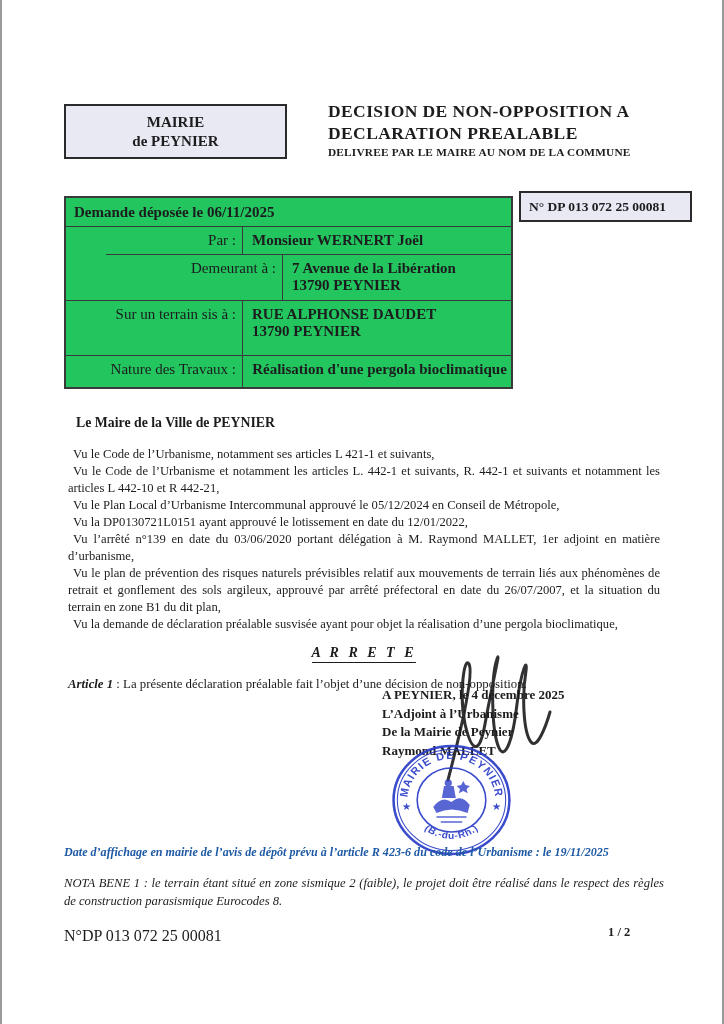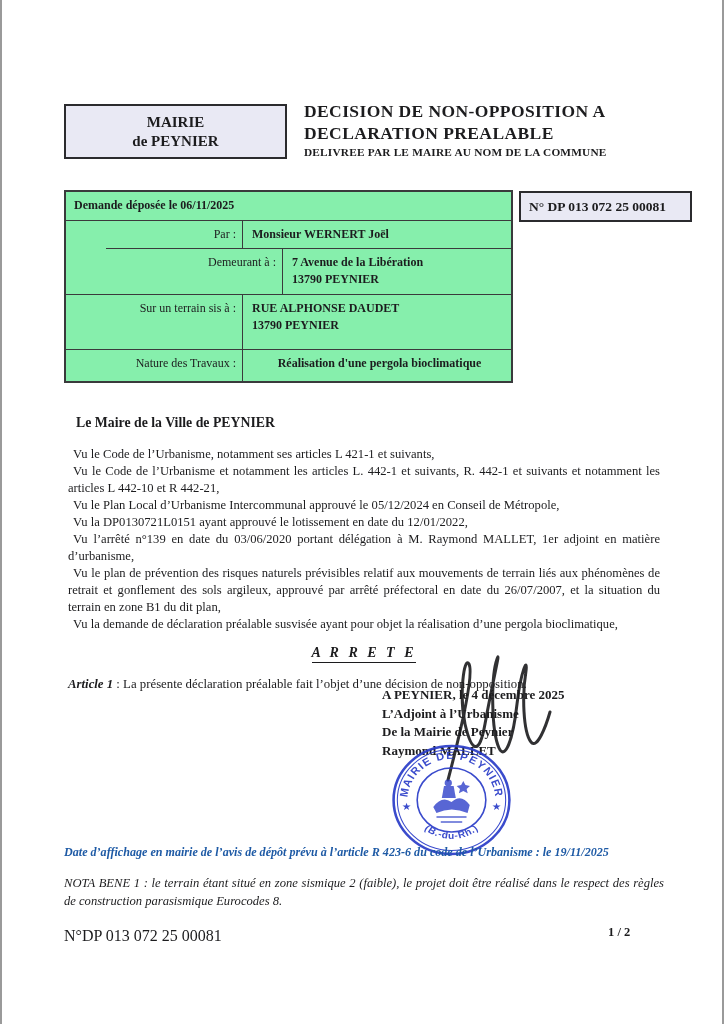--- a/index.html
+++ b/index.html
@@ -9,31 +9,31 @@
     background:#ffffff; overflow:hidden;
     font-family:"Liberation Serif", serif; color:#1c1c1e;
   }
   
   .mairie-box {
     position:absolute; left:62px; top:104px; width:223px; height:55px;
     background:var(--box-bg); border:2px solid #2b2b2e;
     display:flex; flex-direction:column; justify-content:center; align-items:center;
     font-weight:bold; font-size:15px; line-height:19px;
   }
-  .title-block { position:absolute; left:302px; top:100px; width:390px; }
+  .title-block { position:absolute; left:326px; top:100px; width:390px; }
   .title-line { font-weight:bold; font-size:17.5px; line-height:22px; letter-spacing:0.4px; }
   .title-sub  { font-weight:bold; font-size:11.3px; letter-spacing:0.2px; margin-top:2px; }
   .dossier-box {
     position:absolute; left:517px; top:191px; width:173px; height:31px;
     background:var(--box-bg); border:2px solid #2b2b2e;
     display:flex; align-items:center; padding-left:8px;
     font-weight:bold; font-size:13.5px;
   }
   
-  .app-table { position:absolute; left:62px; top:190px; width:449px; border:2px solid #3a3a3c; font-size:12px; background:#86efac; }
+  .app-table { position:absolute; left:62px; top:196px; width:449px; border:2px solid #3a3a3c; font-size:15px; background:#22c55e; }
   .t-row { display:flex; border-top:1.5px solid #3a3a3c;padding-left:32px; }
   .t-row.t-head { border-top:none; font-weight:bold; padding:6px 8px 5px; min-height:28px; display:block; }
   .t-label { flex:none; width:145px; border-right:1.5px solid #3a3a3c; text-align:right; padding:5px 6px 4px 2px; line-height:16px; }
   .t-value { flex:1; padding:5px 4px 5px 9px; font-weight:bold; line-height:17px; }
   .t-value.centered { text-align:center; }
   .row-par  { min-height:27px; }
   .row-dem  { min-height:46px;margin-left:40px; }
   .row-ter  { min-height:55px; }
   .row-nat  { min-height:32px; }
   .gap-top  { margin-top:7px; }

